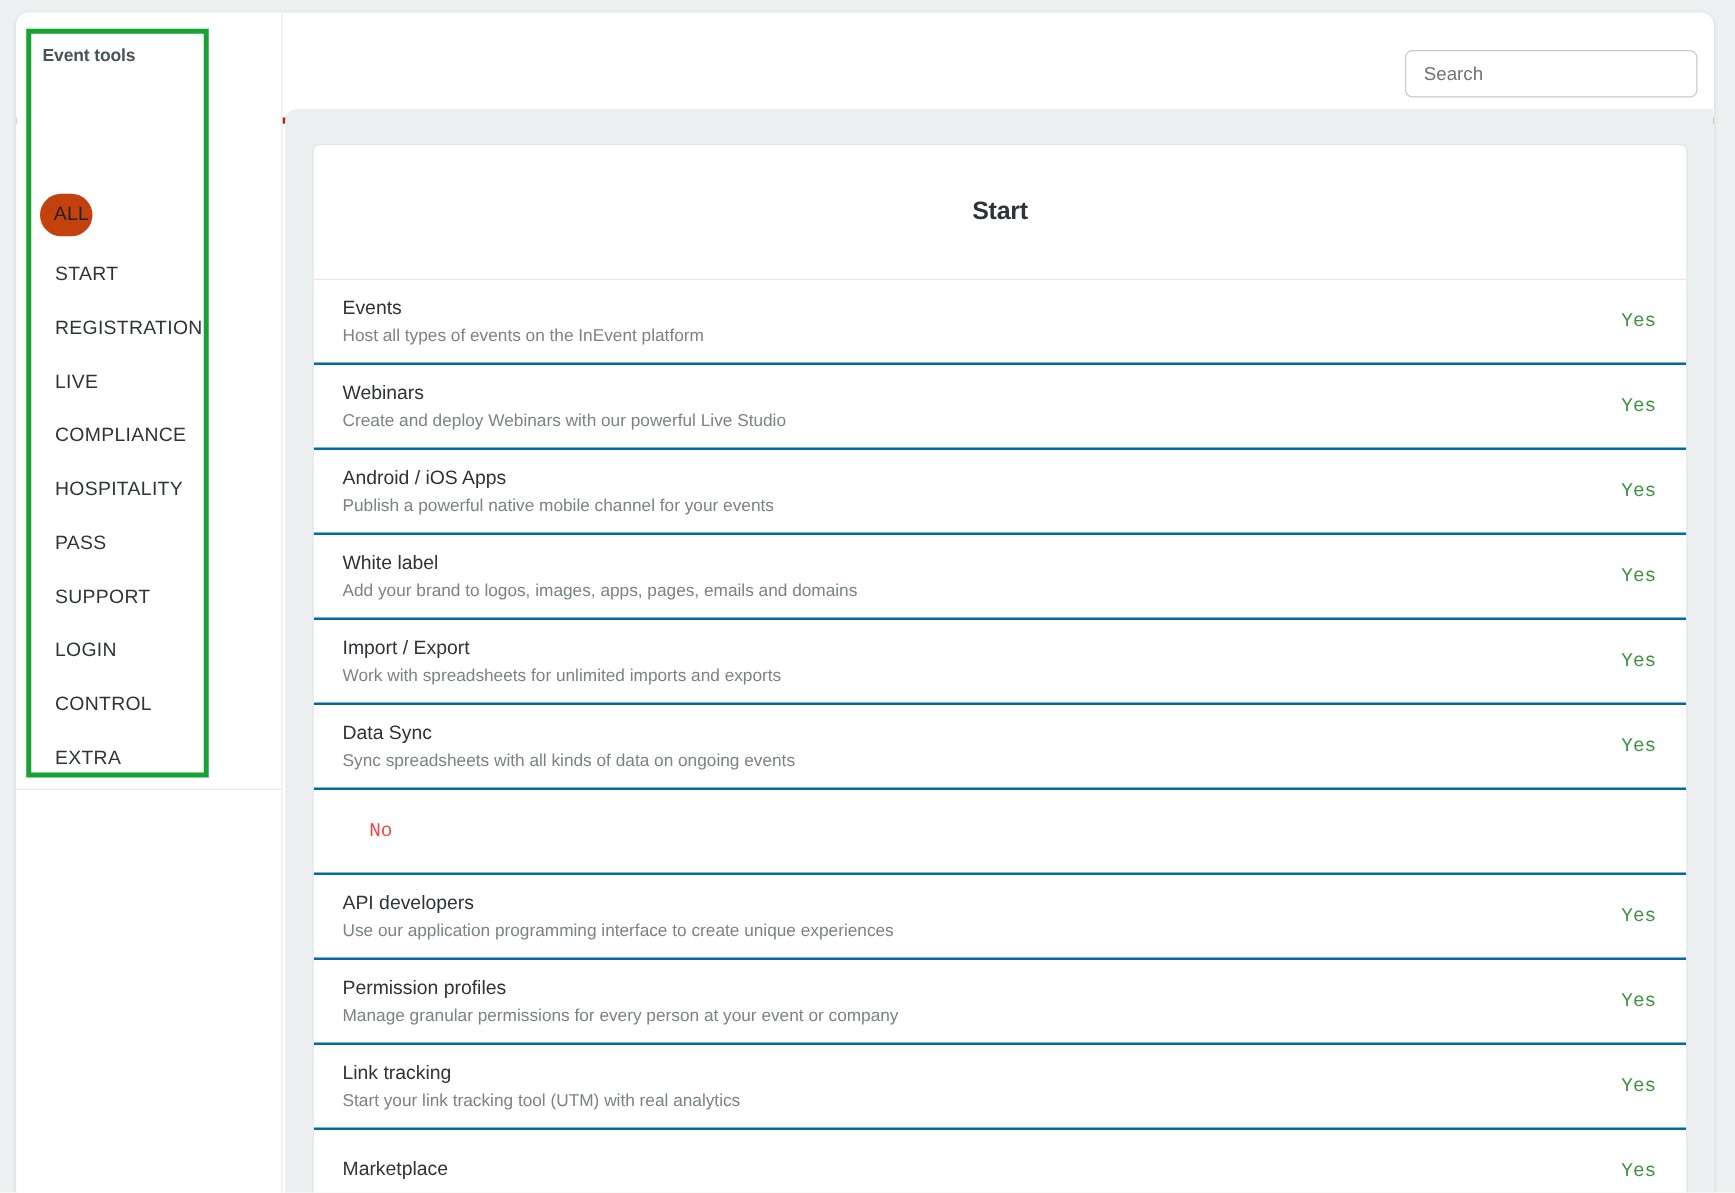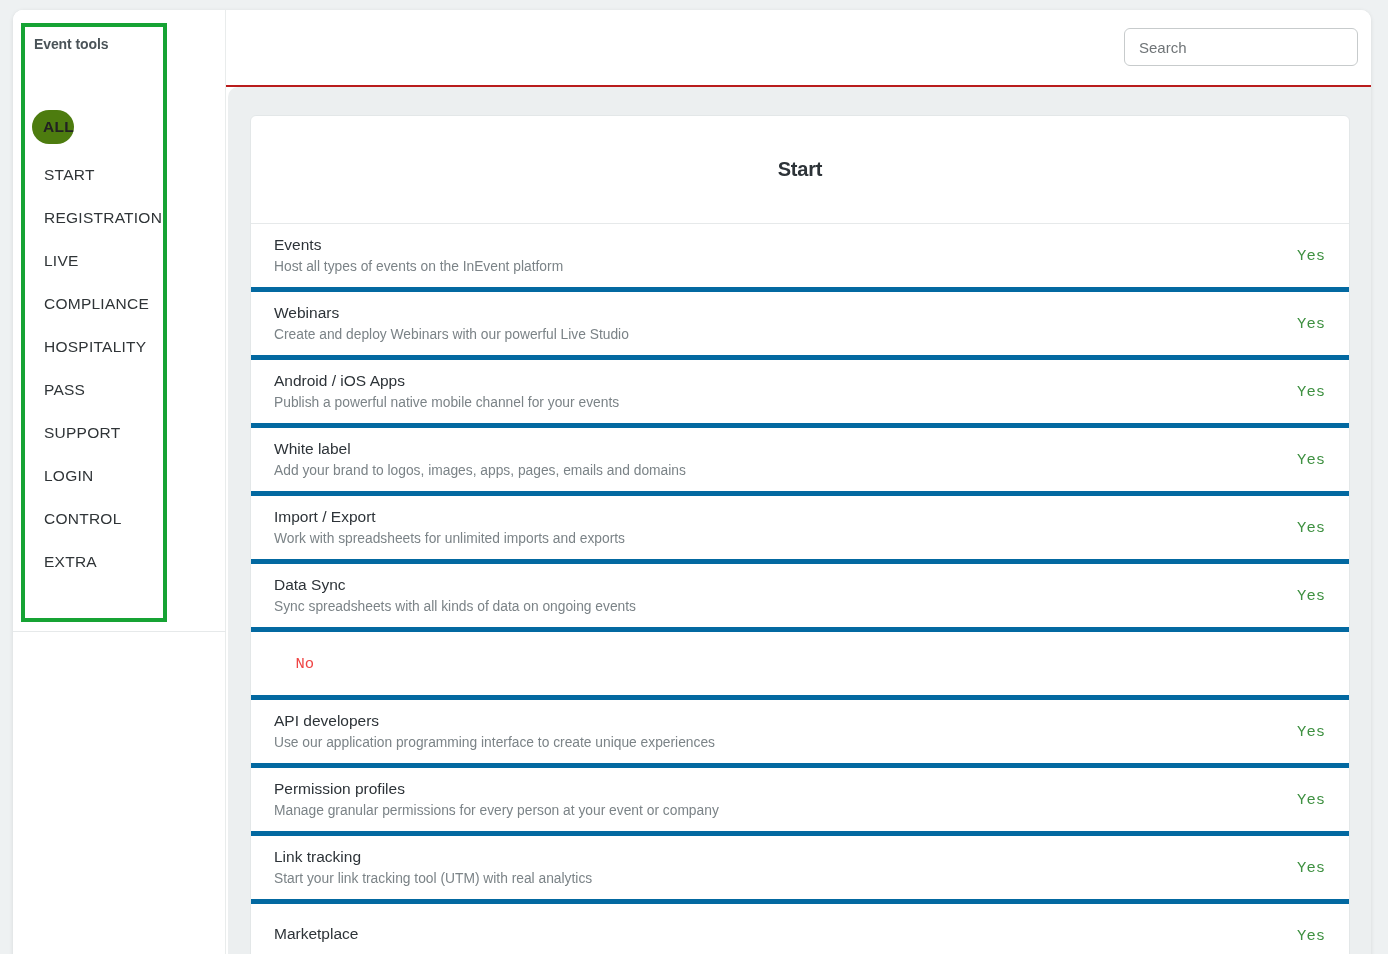--- a/index.html
+++ b/index.html
@@ -25,25 +25,25 @@
     height: 960px;
     background: #ffffff;
     border-radius: 10px;
     box-shadow: 0 1px 4px rgba(0,0,0,0.10);
     overflow: hidden;
   }
 
   
   #top-bar {
     position: absolute;
-    left: 0; top: 0;
+    left: 0; top: 12px;
     width: 1358px;
     height: 77px;
     background: #ffffff;
-    border-bottom: 2px solid #b91c1c;
+    border-bottom: 5px solid #b91c1c;
   }
   #search-input {
     position: absolute;
     right: 13px;
     top: 18px;
     width: 234px;
     height: 38px;
     border: 1px solid #c7cbcc;
     border-radius: 6px;
     background: #fff;
@@ -98,28 +98,29 @@
     display: flex;
     align-items: center;
     font-size: 15.5px;
     color: #2f3437;
     letter-spacing: 0.25px;
     padding-left: 12px;
     cursor: pointer;
     white-space: nowrap;
   }
   .side-item.active {
-    background: #4d7c0f;
+    background: #c2410c;
     border-radius: 22px;
     width: 42px;
     padding-left: 11px;
-    font-weight: 700;
+    font-weight: 400;
     color: #222;
     height: 34px;
     margin-bottom: 9px;
+    margin-top: 45px;
   }
   #sidebar-divider {
     position: absolute;
     left: 0;
     top: 621px;
     width: 213px;
     height: 1px;
     background: #e6e9ea;
   }
 
@@ -155,21 +156,21 @@
     border-bottom: 1px solid #e6e9ea;
   }
   #table-title {
     font-size: 20px;
     font-weight: bold;
     color: #2d3338;
     letter-spacing: -0.2px;
   }
   .row {
     height: 68px;
-    border-bottom: 5px solid #0369a1;
+    border-bottom: 2px solid #0369a1;
     display: flex;
     align-items: center;
     padding: 0 24px 0 23px;
     cursor: pointer;
   }
   .row-text { flex: 1 1 auto; min-width: 0; }
   .row-title {
     font-size: 15.5px;
     color: #2d3338;
     line-height: 20px;

